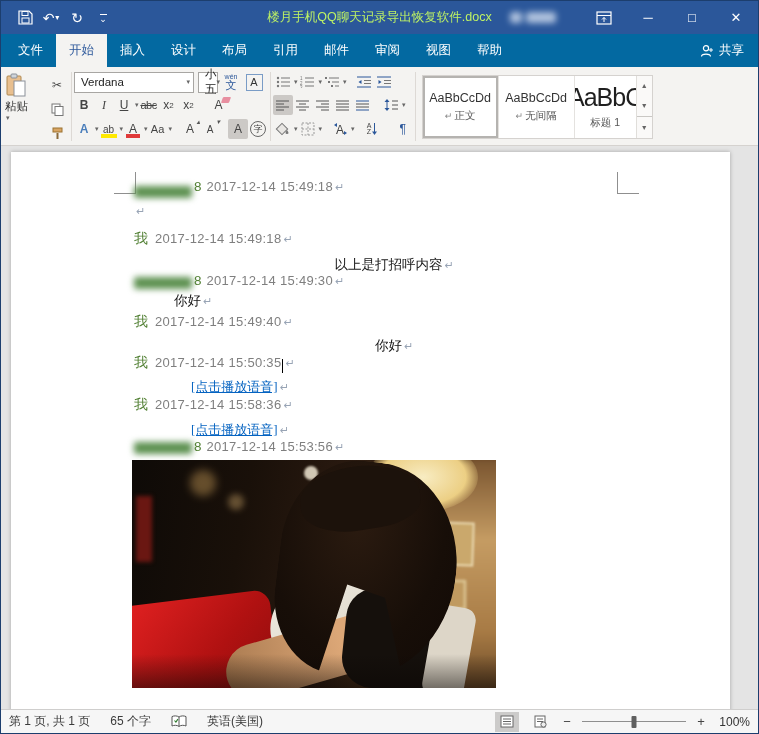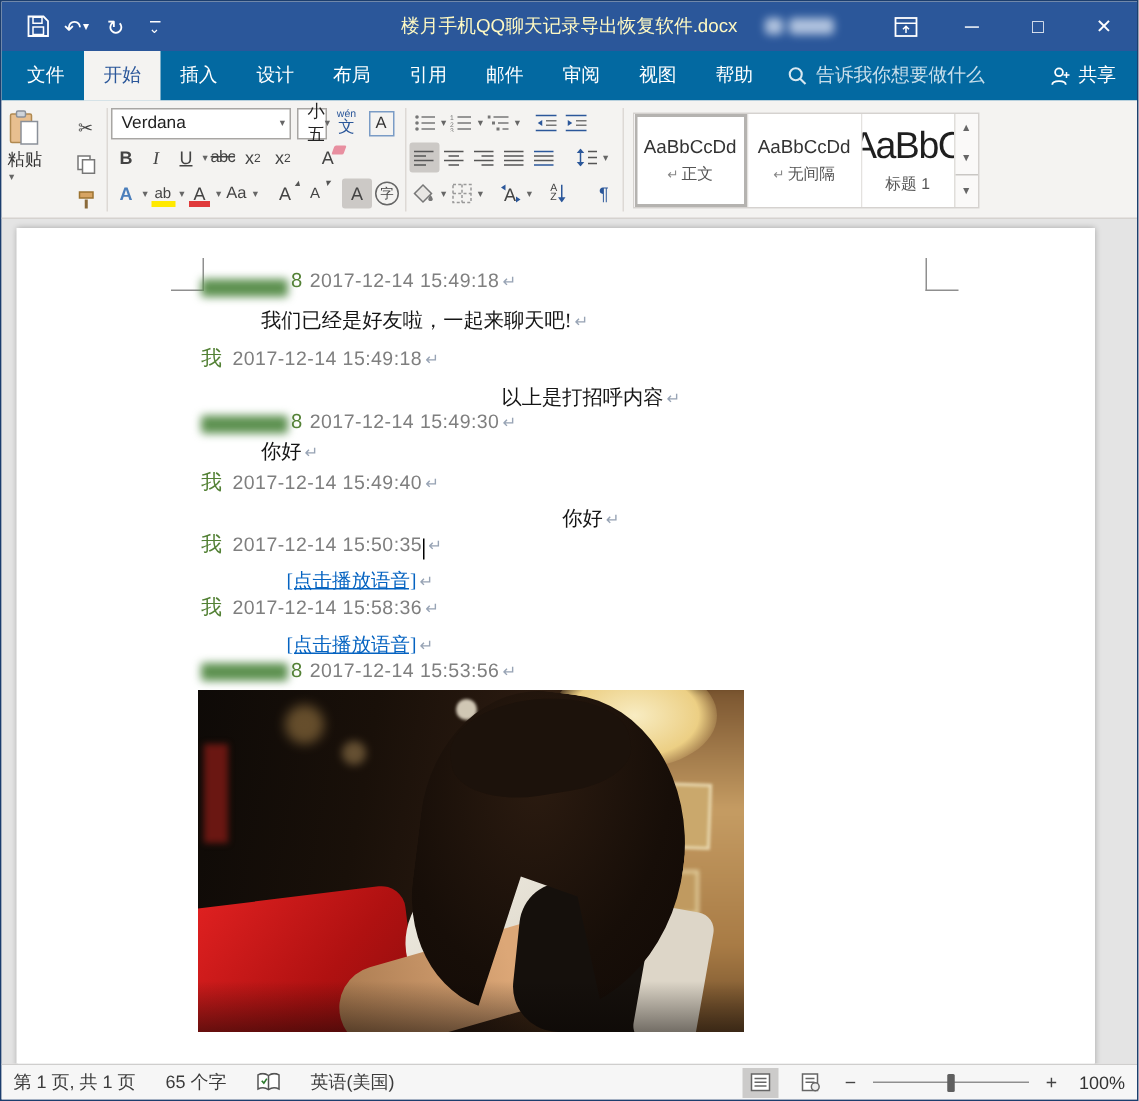--- a/index.html
+++ b/index.html
@@ -8,21 +8,21 @@
     border:1px solid #1c3e6e;overflow:hidden;}
   
   .titlebar{height:33px;background:#2b579a;display:flex;align-items:center;color:#fff;position:relative;}
   .qat{display:flex;align-items:center;height:100%;padding-left:12px;gap:2px;z-index:2;}
   .qbtn{min-width:24px;height:24px;display:flex;align-items:center;justify-content:center;color:#fff;
     font-size:14px;cursor:default;}
   .qbtn .svg{display:block;}
   .tinycaret{font-size:8px;margin-left:1px;}
   .qat-more{flex-direction:column;font-size:9px;line-height:5px;}
   .qat-more .bar{width:7px;height:1px;background:#fff;margin-bottom:2px;}
-  .title-text{position:absolute;left:0;right:0;text-align:center;font-size:12.5px;color:#fef9c3;
+  .title-text{position:absolute;left:0;right:0;text-align:center;font-size:12.5px;color:#bef264;
     pointer-events:none;}
   .tb-right{margin-left:auto;display:flex;align-items:center;height:100%;z-index:2;}
   .user-blur{display:flex;gap:4px;margin-right:26px;filter:blur(3px);opacity:.75;}
   .user-blur i{display:block;height:11px;background:#dce6f5;border-radius:3px;}
   .user-blur i.b1{width:12px;} .user-blur i.b2{width:30px;}
   .winbtn{width:44px;height:33px;display:flex;align-items:center;justify-content:center;
     color:#fff;font-size:13px;}
   
   .tabsrow{height:33px;background:#0369a1;display:flex;align-items:stretch;padding-left:4px;color:#fff;}
   .tab{padding:0 13px;display:flex;align-items:center;font-size:12.5px;white-space:nowrap;}
@@ -212,27 +212,20 @@
     <div class="tab">文件</div>
     <div class="tab active">开始</div>
     <div class="tab">插入</div>
     <div class="tab">设计</div>
     <div class="tab">布局</div>
     <div class="tab">引用</div>
     <div class="tab">邮件</div>
     <div class="tab">审阅</div>
     <div class="tab">视图</div>
     <div class="tab">帮助</div>
-    <div class="tellme">
-      <svg width="13" height="13" viewBox="0 0 13 13">
-        <circle cx="5.5" cy="5.5" r="4" fill="none" stroke="rgba(255,255,255,.85)" stroke-width="1.4"></circle>
-        <line x1="8.6" y1="8.6" x2="12" y2="12" stroke="rgba(255,255,255,.85)" stroke-width="1.4"></line>
-      </svg>
-      <span>告诉我你想要做什么</span>
-    </div>
     <div class="share">
       <svg width="14" height="14" viewBox="0 0 14 14">
         <circle cx="6" cy="4.2" r="2.6" fill="none" stroke="#fff" stroke-width="1.2"></circle>
         <path d="M1.5 12.5 C1.5 9.2 10.5 9.2 10.5 12.5" fill="none" stroke="#fff" stroke-width="1.2"></path>
         <path d="M11 4 v4 M9 6 h4" stroke="#fff" stroke-width="1"></path>
       </svg>
       <span>共享</span>
     </div>
   </div>
 
@@ -526,21 +519,20 @@
       <div class="cropmark rgt"></div>
 
       <div class="chat">
         <div class="cline h26">
           <span class="blurname"></span>
           <span class="suffix">8</span>
           <span class="time">2017-12-14 15:49:18</span>
           <span class="pmark">↵</span>
         </div>
         <div class="cline h25">
-          <span class="msg">我们已经是好友啦，一起来聊天吧!</span>
           <span class="pmark">↵</span>
         </div>
         <div class="cline h26">
           <span class="gname mespan">我</span>
           <span class="time">2017-12-14 15:49:18</span>
           <span class="pmark">↵</span>
         </div>
         <div class="cline h17">
           <span class="msg">以上是打招呼内容</span>
           <span class="pmark">↵</span>

